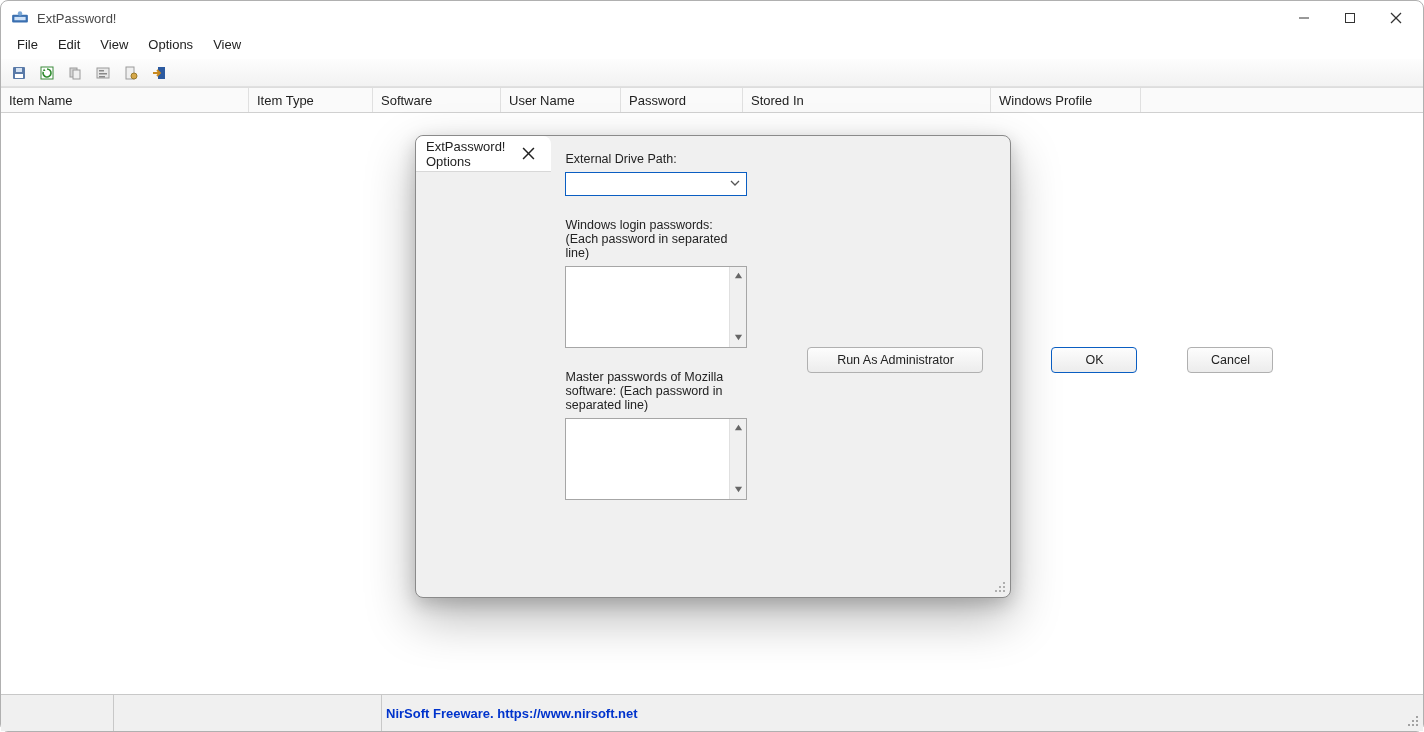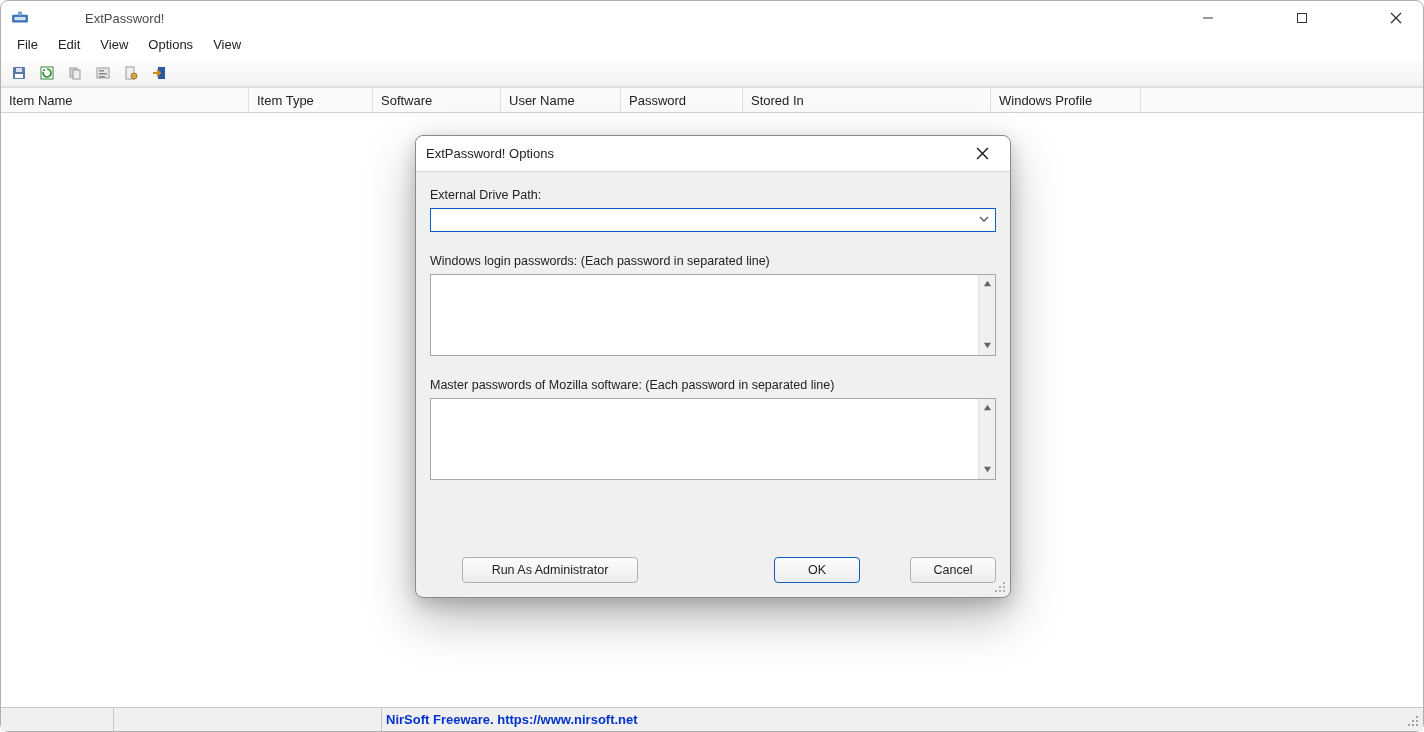--- a/index.html
+++ b/index.html
@@ -19,21 +19,20 @@
     display: flex; flex-direction: column;
     background: #ffffff;
     position: relative;
   }
   .titlebar {
     height: 34px;
     display: flex; align-items: center;
     padding: 0 4px 0 10px;
     font-size: 13px;
     color: #4a4a4a;
-    gap: 48px;
   }
   .titlebar .app-icon { width: 18px; height: 18px; margin-right: 8px; display:flex;align-items:center;justify-content:center;}
   .titlebar .title { flex: 0 0 auto; }
   .titlebar .spacer { flex: 1; }
   .winctrl { width: 46px; height: 30px; display:flex;align-items:center;justify-content:center; color:#555; }
   .winctrl svg { width: 12px; height: 12px; }
   .menubar {
     height: 24px;
     display: flex; align-items: flex-start;
     padding: 0 6px;
@@ -61,40 +60,40 @@
     text-align: right;
   }
   .col {
     padding: 4px 8px;
     border-right: 1px solid #e0e0e0;
     display: flex; align-items: center;
     color: #222;
   }
   .main-area { flex: 1; background: #fff; position: relative; }
   .statusbar {
-    height: 24px;
+    height: 37px;
     border-top: 1px solid #c8c8c8;
     background: #f0f0f0;
     display: flex; align-items: center;
     font-size: 13px;
   }
   .status-section { border-right: 1px solid #c8c8c8; height: 100%; display:flex; align-items:center; padding: 0 8px; }
   .status-link { color: #0033cc; font-weight: bold; padding-left: 4px; }
   .size-grip { position:absolute; right:3px; bottom:3px; width:14px;height:14px; color:#999; }
 
   
   .dialog-shadow {
     position: absolute;
     left: 414px; top: 134px;
     width: 596px; height: 463px;
     border-radius: 8px;
     background: #f0f0f0;
     border: 1px solid #8a8a8a;
     box-shadow: 0 20px 50px rgba(0,0,0,0.28), 0 6px 18px rgba(0,0,0,0.18);
-    display: flex; flex-direction: column;
+    display: flex; flex-direction: row;
   }
   .dialog-title {
     background:#fff;
     border-top-left-radius:8px;border-top-right-radius:8px;
     height: 36px;
     display: flex; align-items: center;
     padding: 0 10px;
     border-bottom: 1px solid #d8d8d8;
     font-size: 13px; color:#222;
   }

